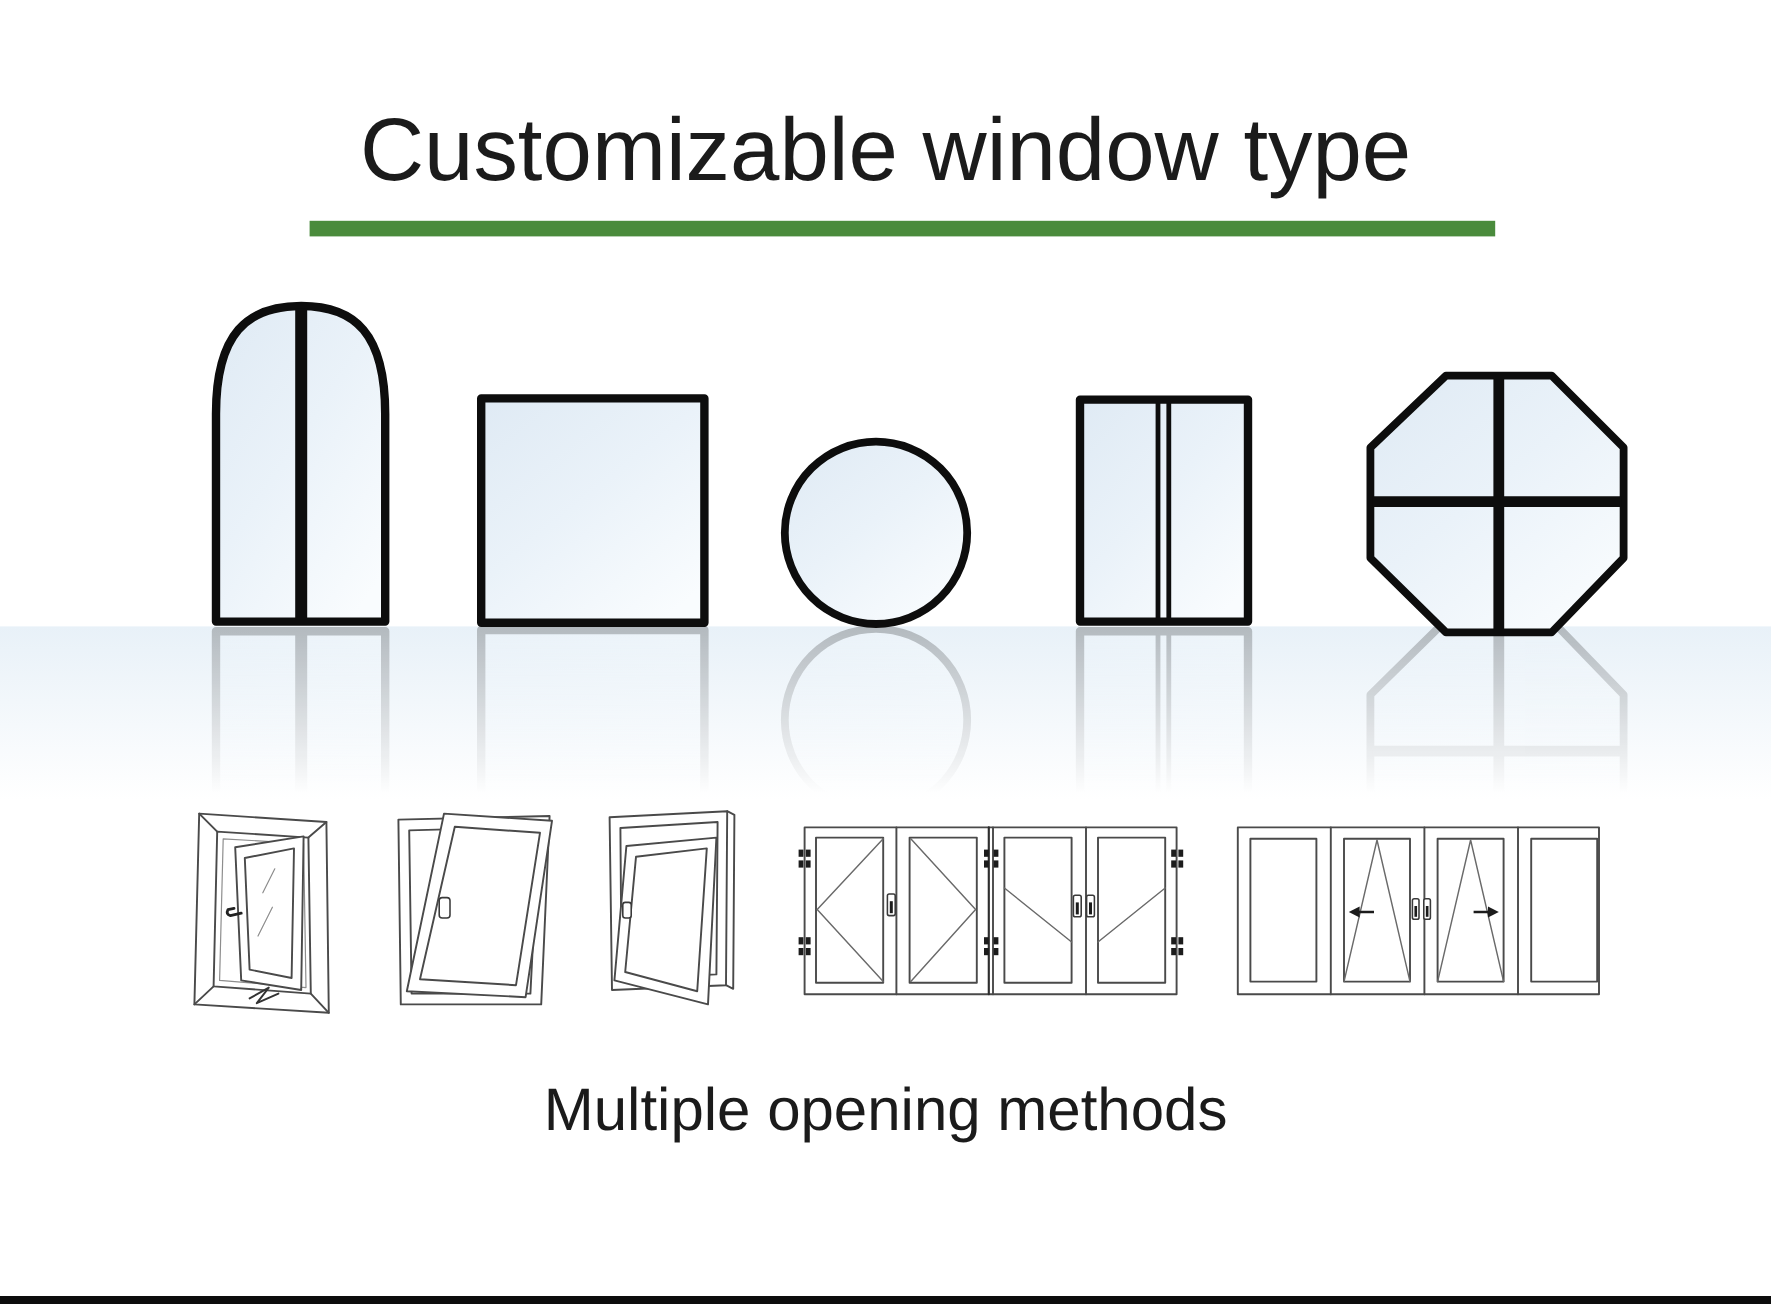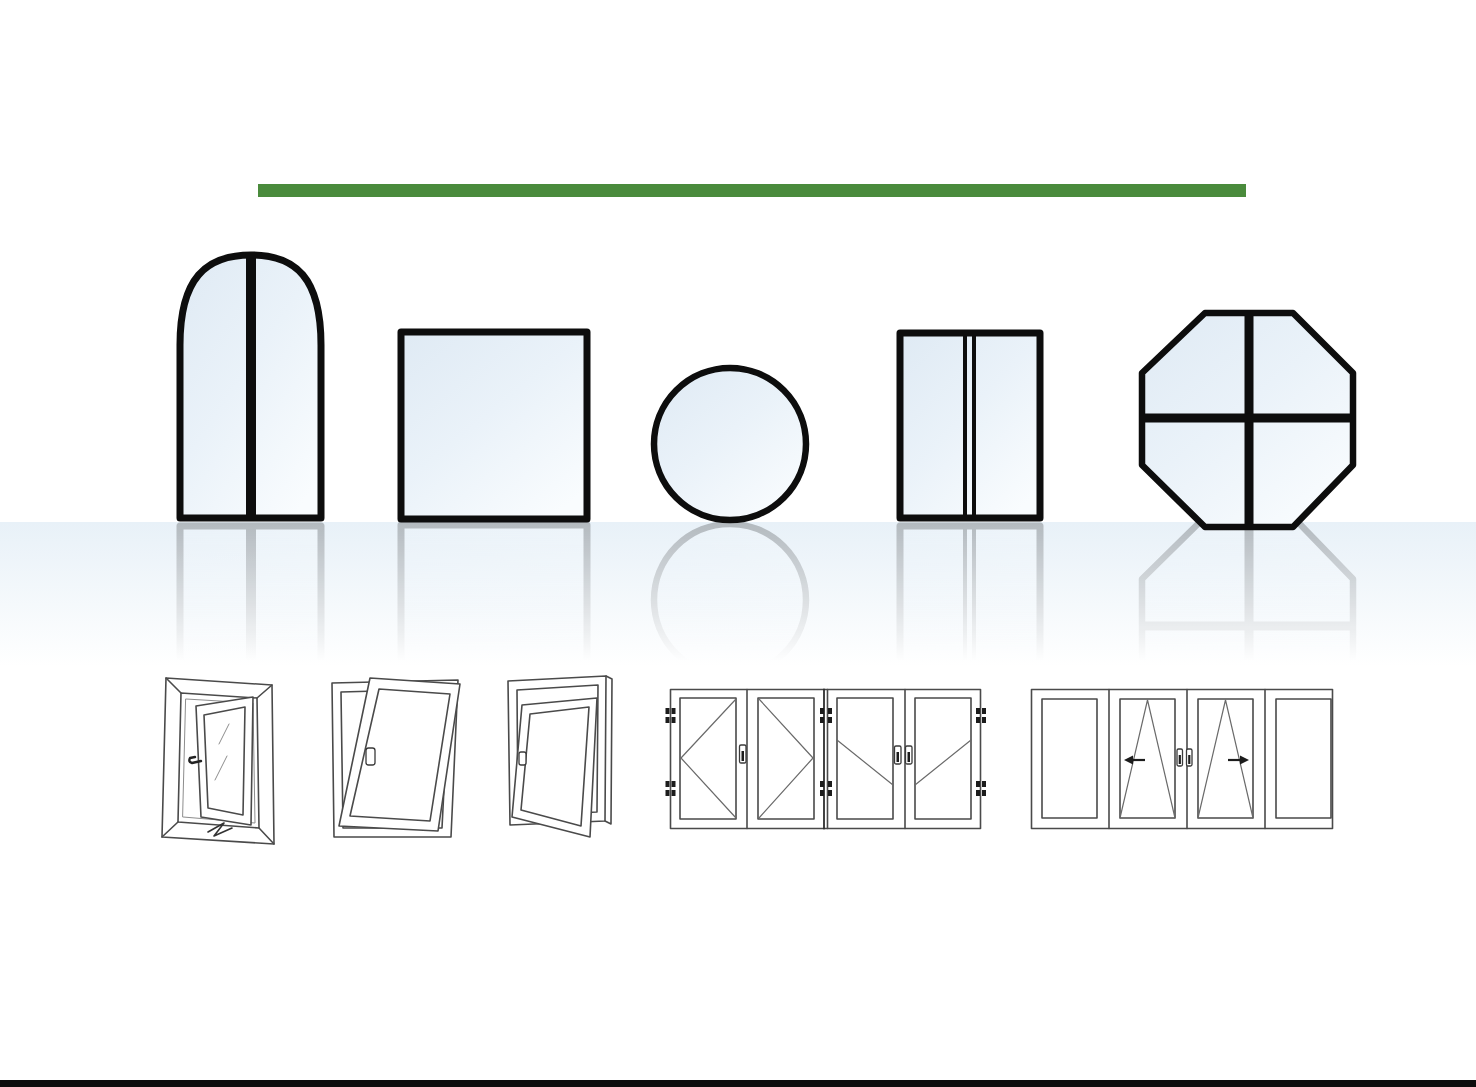--- a/index.html
+++ b/index.html
@@ -38,20 +38,21 @@
   .sym  { stroke:#6a6a6a; stroke-width:1.2; fill:none; }
   .dark { fill:#1c1c1c; stroke:none; }
   .handle-outline { fill:#ffffff; stroke:#3a3a3a; stroke-width:1.3; }
   .mid-divider { stroke:#2e2e2e; stroke-width:1.8; }
 </style>
 </head>
 <body>
 
 <div class="slide">
 
+  <h1 class="title">Customizable window type</h1>
   <div class="accent-bar"></div>
 
   <svg class="shapes-svg" width="1476" height="430" viewBox="0 0 1476 430">
     <defs>
       <linearGradient id="glassGrad" x1="0" y1="0" x2="0.8" y2="1">
         <stop offset="0" stop-color="#dfeaf4"></stop>
         <stop offset="0.5" stop-color="#eaf2f9"></stop>
         <stop offset="1" stop-color="#f9fcfe"></stop>
       </linearGradient>
       <linearGradient id="bandGrad" x1="0" y1="0" x2="0" y2="1">
@@ -211,15 +212,16 @@
       <polygon class="dark" points="219,72 210,67.5 210,76.5"></polygon>
     </g>
     <g>
       <rect class="handle-outline" x="147" y="61" width="5.5" height="17" rx="1.5"></rect>
       <rect class="dark" x="148.7" y="67" width="2.2" height="9"></rect>
       <rect class="handle-outline" x="156.5" y="61" width="5.5" height="17" rx="1.5"></rect>
       <rect class="dark" x="158.2" y="67" width="2.2" height="9"></rect>
     </g>
   </svg>
 
+  <div class="subtitle">Multiple opening methods</div>
 
   <div class="footer-bar"></div>
 </div>
 
 </body></html>

